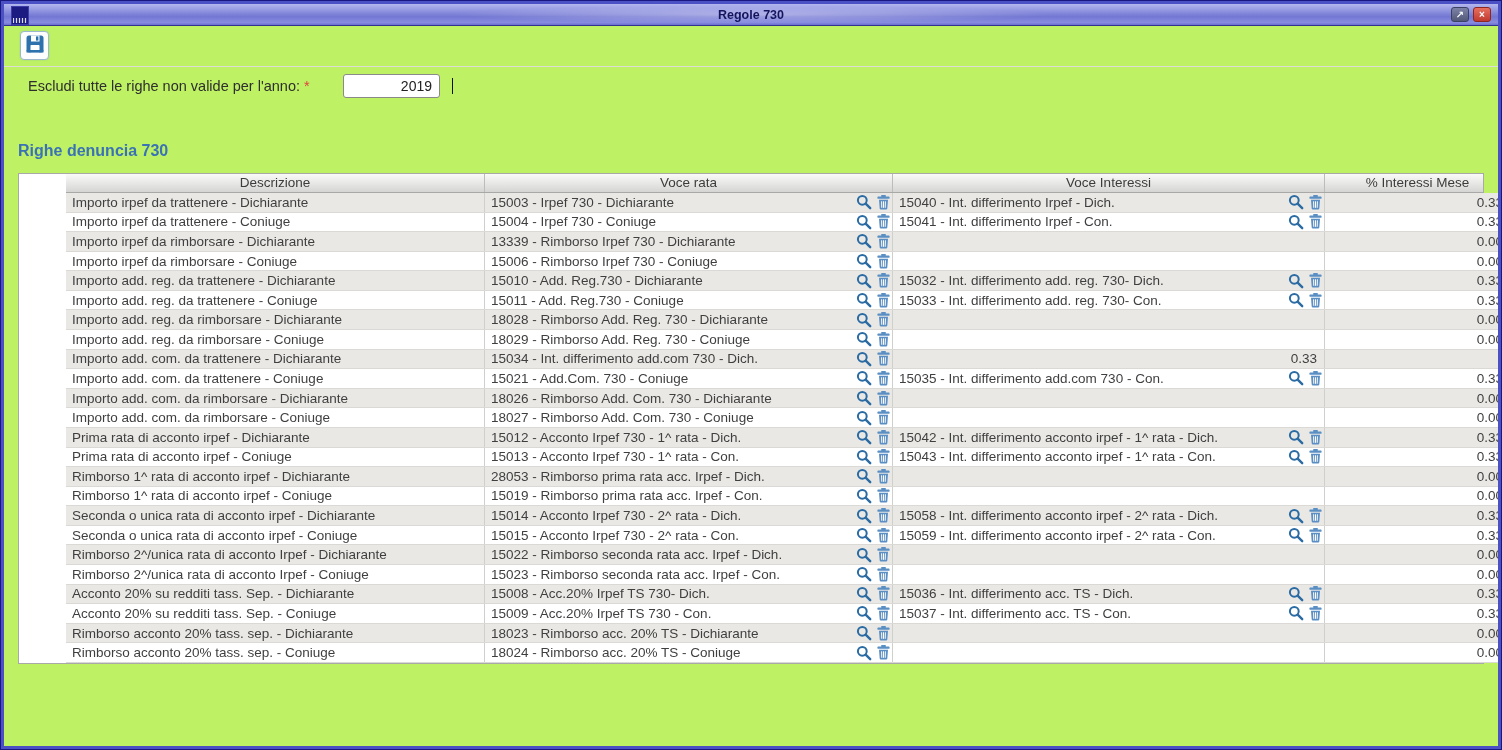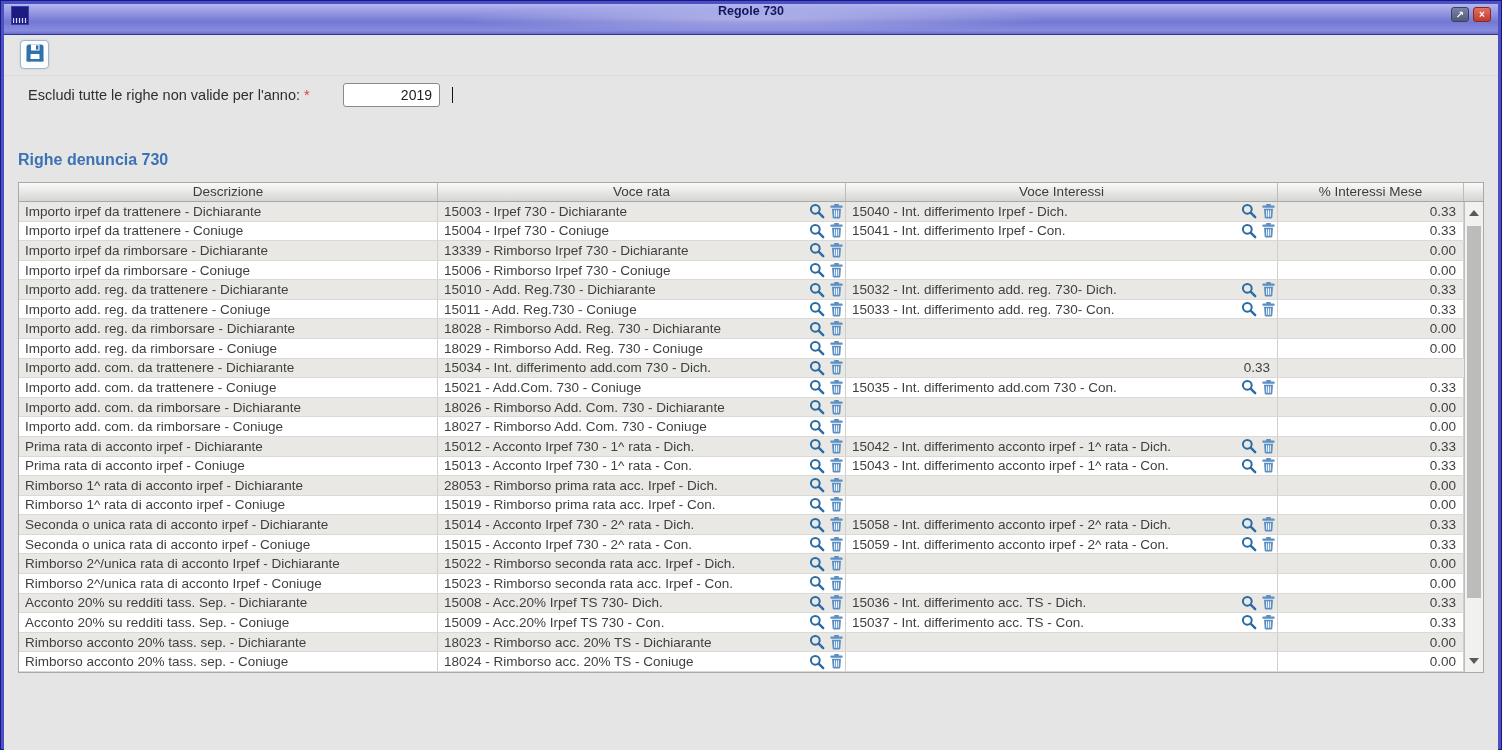--- a/index.html
+++ b/index.html
@@ -1,57 +1,57 @@
 <!DOCTYPE html>
 <html><head>
 <meta charset="utf-8">
 <style>
   * { margin:0; padding:0; box-sizing:border-box; }
   html,body { width:1502px; height:750px; font-family:"Liberation Sans","DejaVu Sans",sans-serif; }
   .window { width:1502px; height:750px; border:1px solid #181880; background:#4b50c4; }
   .window-inner { width:1500px; height:748px; border:3px solid #4b50c4; position:relative; }
 
   
-  .titlebar { height:31px; width:1494px; position:relative;
+  .titlebar { height:22px; width:1494px; position:relative;
     background:linear-gradient(#b3b7ee 0%, #8d91de 35%, #7377d2 60%, #888ce0 88%, #6a6fcd 100%);
-    border-bottom:1px solid #33338f; display:flex; align-items:flex-start; }
+    border-bottom:1px solid #33338f; display:flex; align-items:center; }
   .titlebar::before { content:""; position:absolute; left:30%; right:30%; top:2px; bottom:2px;
     background:radial-gradient(ellipse at center, rgba(255,255,255,.38), rgba(255,255,255,0) 70%); }
   .app-icon { position:absolute; left:7px; top:2px; width:18px; height:19px; background:#1b1b82;
     border:1px solid #3d3daa; }
   .app-icon::after { content:""; position:absolute; left:1px; right:1px; bottom:1px; height:5px;
     background:repeating-linear-gradient(90deg, rgba(255,255,255,.85) 0 1px, rgba(60,60,160,.6) 1px 3px); }
   .title-text { width:100%; text-align:center; font-size:12.5px; font-weight:bold; color:#14145e; position:relative; }
   .win-buttons { position:absolute; right:7px; top:3px; display:flex; gap:4px; }
   .win-btn { width:18px; height:15px; border-radius:3px; color:#fff; font-size:10px; line-height:13px;
     text-align:center; font-weight:bold; cursor:default; }
   .btn-restore { background:linear-gradient(#7d83a6, #525877); border:1px solid #3b4163; }
   .btn-close   { background:linear-gradient(#e6705f, #c03a30); border:1px solid #8c2620; }
 
   
-  .content { position:relative; width:1494px; height:720px; background:#e5e5e5; overflow:hidden; }
+  .content { position:relative; width:1494px; height:720px; background:#bef264; overflow:hidden; }
 
   .toolbar-sep { position:absolute; left:0; right:0; top:40px; height:1px; background:#dddcd7; }
   .save-button { position:absolute; left:16px; top:5px; width:29px; height:29px; background:#fdfdfd;
     border:1px solid #9db8cb; border-radius:4px; display:flex; align-items:center; justify-content:center;
     box-shadow:0 0 2px rgba(120,160,190,.4); }
 
   .form-label { position:absolute; left:24px; top:52px; font-size:14.5px; color:#2e2e2e; }
   .req { color:#e04040; }
   .input-wrap { position:absolute; left:339px; top:48px; width:115px; height:24px; }
   .year-input { width:97px; height:24px; border:1px solid #8a8a88; border-radius:3px; background:#fff;
     font-family:"Liberation Sans","DejaVu Sans",sans-serif; font-size:14px; color:#222;
     text-align:right; padding-right:7px; outline:none; }
   .caret { position:absolute; right:5px; top:4px; width:1px; height:16px; background:#111; }
 
   .section-title { position:absolute; left:14px; top:116px; font-size:16px; font-weight:bold; color:#3a72b5; }
 
   
   .table { position:absolute; left:14px; top:147px; width:1466px; height:491px;
-    border:1px solid #a9a9a7; background:#fff; }
+    border:1px solid #a9a9a7; background:#fff;padding-left:47px; }
   .thead { display:grid; grid-template-columns:419px 408px 432px 186px 19px; height:19px;
     background:linear-gradient(#fafaf9, #e6e6e4 55%, #d5d5d3); border-bottom:1px solid #a8a8a6; }
   .th { font-size:13.5px; color:#3c3c3c; text-align:center; line-height:18px;
     border-right:1px solid #bcbcba; overflow:hidden; white-space:nowrap; }
   .th:last-child { border-right:none; }
   .tbody { position:relative; width:1464px; height:594px; overflow:hidden; }
   .tr { display:grid; grid-template-columns:419px 408px 432px 186px; height:19.58px;
     border-bottom:1px solid #dad9d6; width:1445px; }
   .tr.odd  { background:#e9e8e5; }
   .tr.even { background:#ffffff; }

